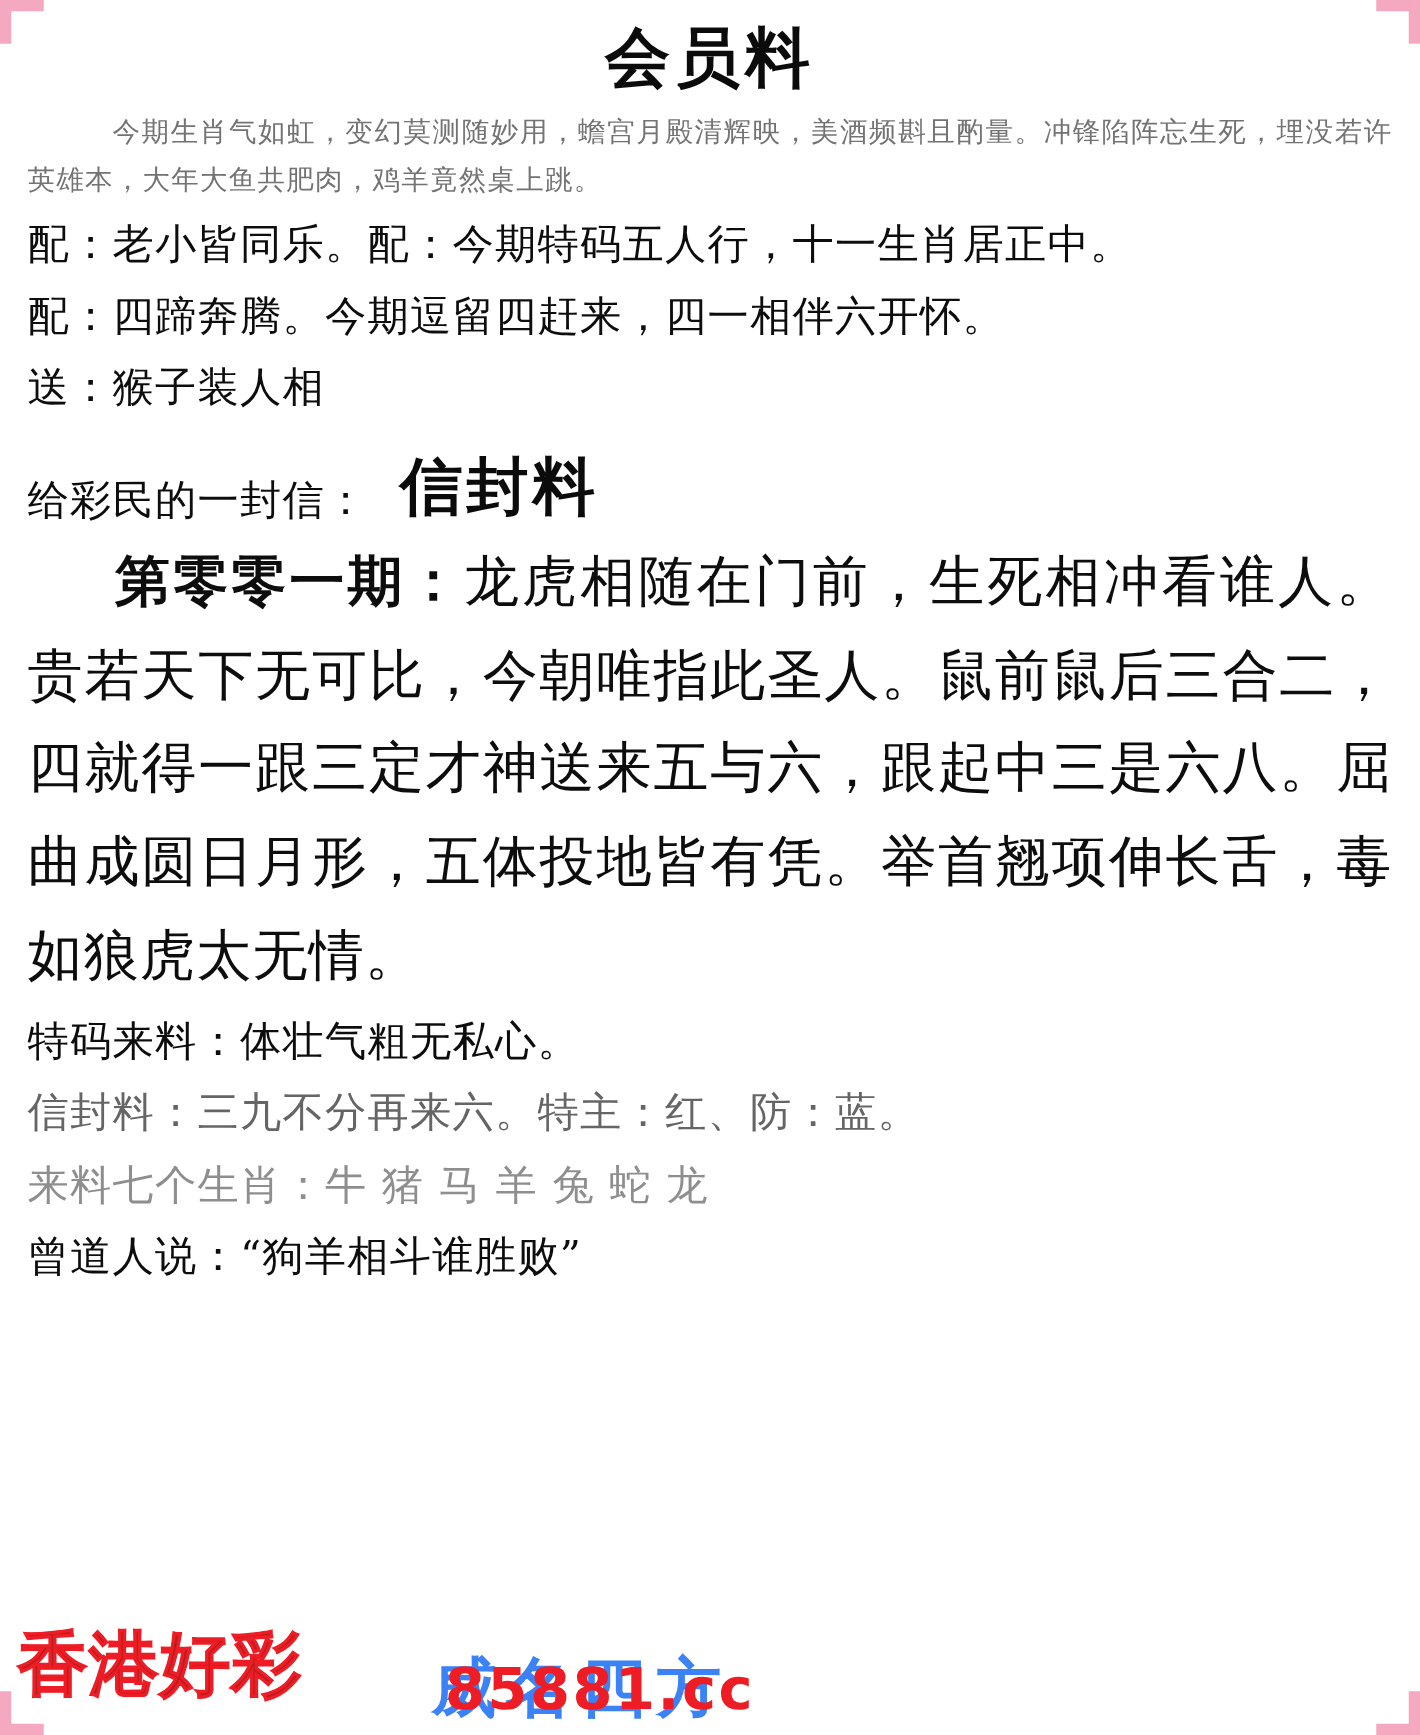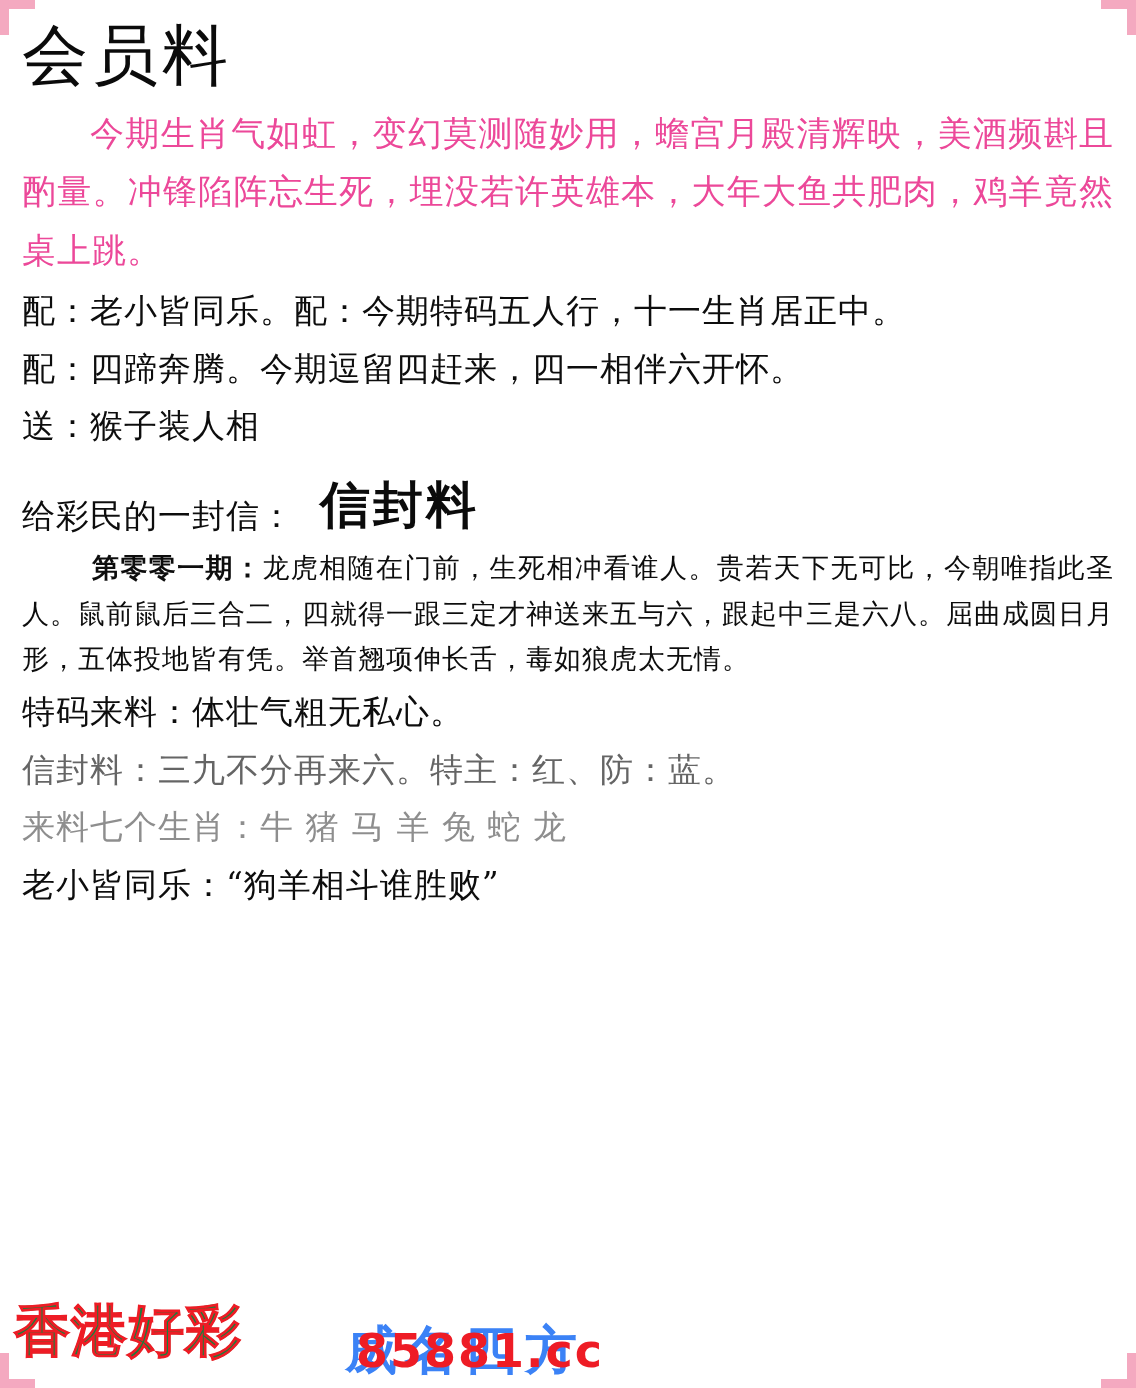--- a/index.html
+++ b/index.html
@@ -31,34 +31,34 @@
   .corner.br { bottom: 0; right: 0; border-bottom: 9px solid #f4a9c0; border-right: 9px solid #f4a9c0; }
 
   .content {
     position: relative;
     padding: 10px 22px 0 22px;
     box-sizing: border-box;
     height: 100%;
   }
 
   .title-main {
-    text-align: left;
-    font-size: 66px;
-    font-weight: 400;
+    text-align: center;
+    font-size: 52px;
+    font-weight: 700;
     letter-spacing: 4px;
     line-height: 1.15;
     margin: 8px 0 10px 0;
     color: #0b0b0b;
     font-family: "DejaVu Sans", "Liberation Sans", sans-serif;
   }
 
   .para {
-    font-size: 34px;
+    font-size: 22px;
     line-height: 1.72;
-    color: #ec4899;
+    color: #737373;
     letter-spacing: 1px;
     text-align: justify;
     margin: 0 0 4px 0;
   }
   .para.indent { text-indent: 68px; }
 
   .line {
     font-size: 33px;
     line-height: 1.68;
     color: #0d0d0d;
@@ -79,21 +79,21 @@
   }
   .section-head .big {
     font-size: 50px;
     font-weight: 700;
     letter-spacing: 3px;
     color: #0b0b0b;
     font-family: "DejaVu Sans", "Liberation Sans", sans-serif;
   }
 
   .issue-para {
-    font-size: 27px;
+    font-size: 44px;
     line-height: 1.7;
     letter-spacing: 1px;
     color: #0d0d0d;
     text-indent: 70px;
     margin: 2px 0 2px 0;
     text-align: justify;
   }
   .issue-label { font-weight: 700; }
 
   .faded-1 { color: #3a3a3a; opacity: 0.78; }
@@ -105,21 +105,21 @@
     right: 0;
     bottom: 0;
     height: 120px;
   }
   .watermark-left {
     position: absolute;
     left: 14px;
     bottom: 18px;
     font-size: 56px;
     font-weight: 700;
-    color: #15803d;
+    color: #b91c1c;
     letter-spacing: 1px;
     font-family: "DejaVu Sans", "Liberation Sans", sans-serif;
     -webkit-text-stroke: 1px #ee1c25;
   }
   .watermark-mid {
     position: absolute;
     left: 356px;
     bottom: 10px;
     font-size: 46px;
     font-weight: 700;
@@ -165,21 +165,21 @@
       <span class="big">信封料</span>
     </div>
 
     <p class="issue-para">
       <span class="issue-label">第零零一期：</span><span>龙虎相随在门前，生死相冲看谁人。贵若天下无可比，今朝唯指此圣人。鼠前鼠后三合二，四就得一跟三定才神送来五与六，跟起中三是六八。屈曲成圆日月形，五体投地皆有凭。举首翘项伸长舌，毒如狼虎太无情。</span>
     </p>
 
     <div class="line">特码来料：体壮气粗无私心。</div>
     <div class="line faded-1">信封料：三九不分再来六。特主：红、防：蓝。</div>
     <div class="line faded-2">来料七个生肖：牛 猪 马 羊 兔 蛇 龙</div>
-    <div class="line">老小皆同乐：“狗羊相斗谁胜败”</div>
+    <div class="line">曾道人说：“狗羊相斗谁胜败”</div>
 
   </div>
 
   <div class="bottom-zone">
     <div class="slogan-bottom">威名四方</div>
     <div class="watermark-left">香港好彩</div>
     <div class="watermark-mid">85881.cc</div>
   </div>
 
 </div>

